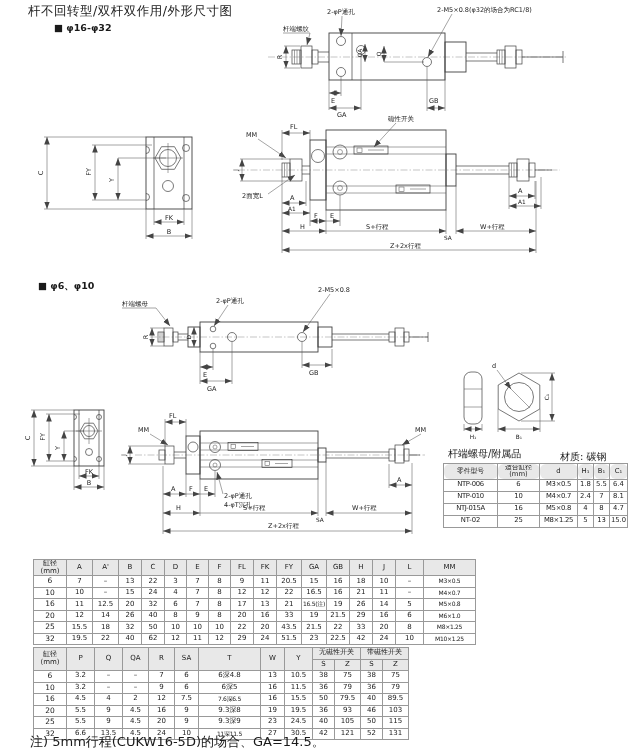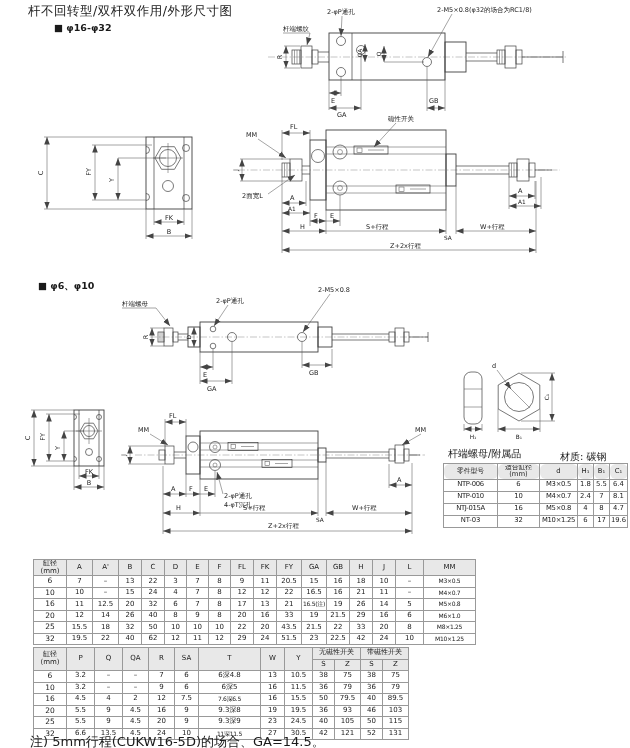--- a/index.html
+++ b/index.html
@@ -489,26 +489,26 @@
         </tr>
         <tr>
           <td class="first tight">NTJ-015A</td>
           <td>16</td>
           <td class="tight">M5×0.8</td>
           <td>4</td>
           <td>8</td>
           <td>4.7</td>
         </tr>
         <tr>
-          <td class="first">NT-03</td>
-          <td>32</td>
-          <td class="tight">M10×1.25</td>
-          <td>6</td>
-          <td>17</td>
-          <td>19.6</td>
+          <td class="first">NT-02</td>
+          <td>25</td>
+          <td class="tight">M8×1.25</td>
+          <td>5</td>
+          <td>13</td>
+          <td>15.0</td>
         </tr>
       </tbody>
   </table>
 
   <table class="abs dim-table" id="table1">
     <colgroup>
       <col style="width:33px">
         <col style="width:26px">
         <col style="width:26px">
         <col style="width:23px">

